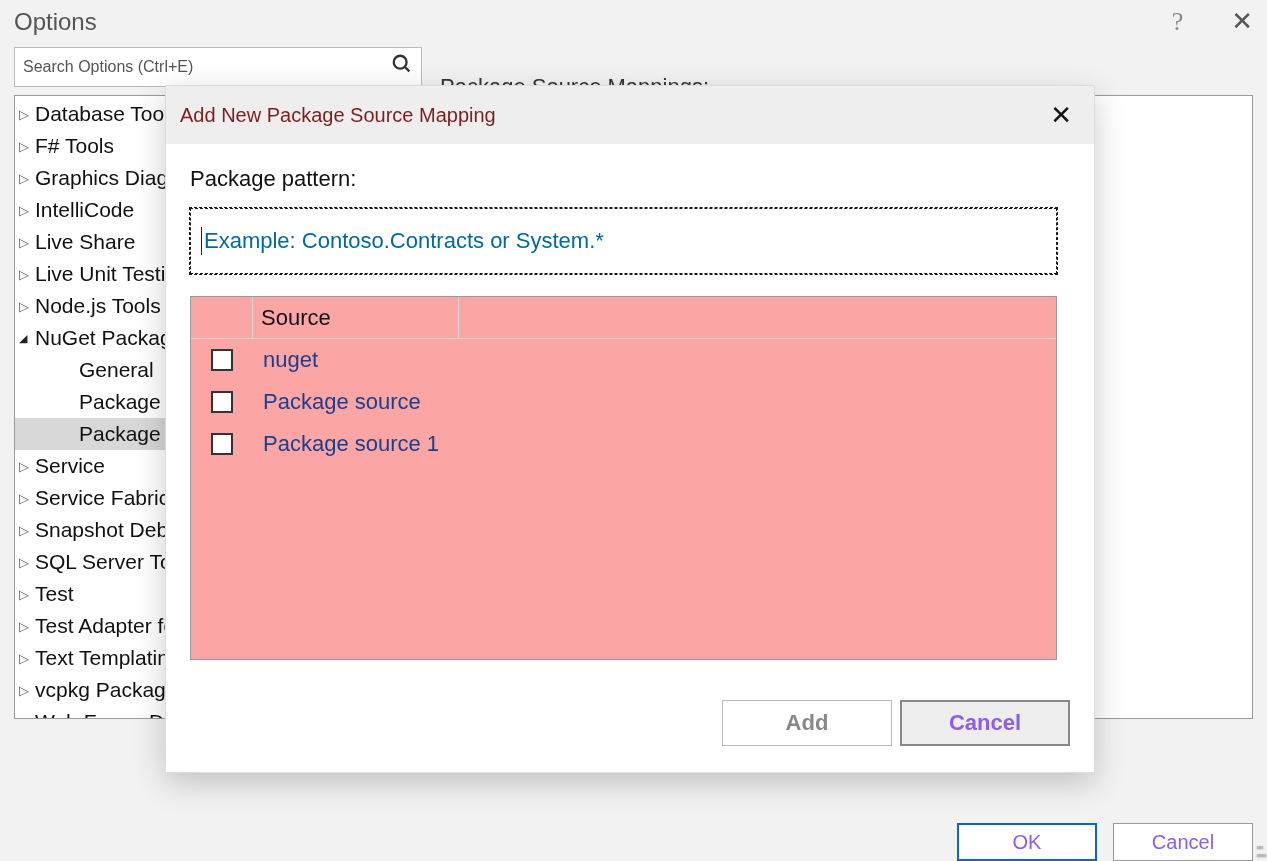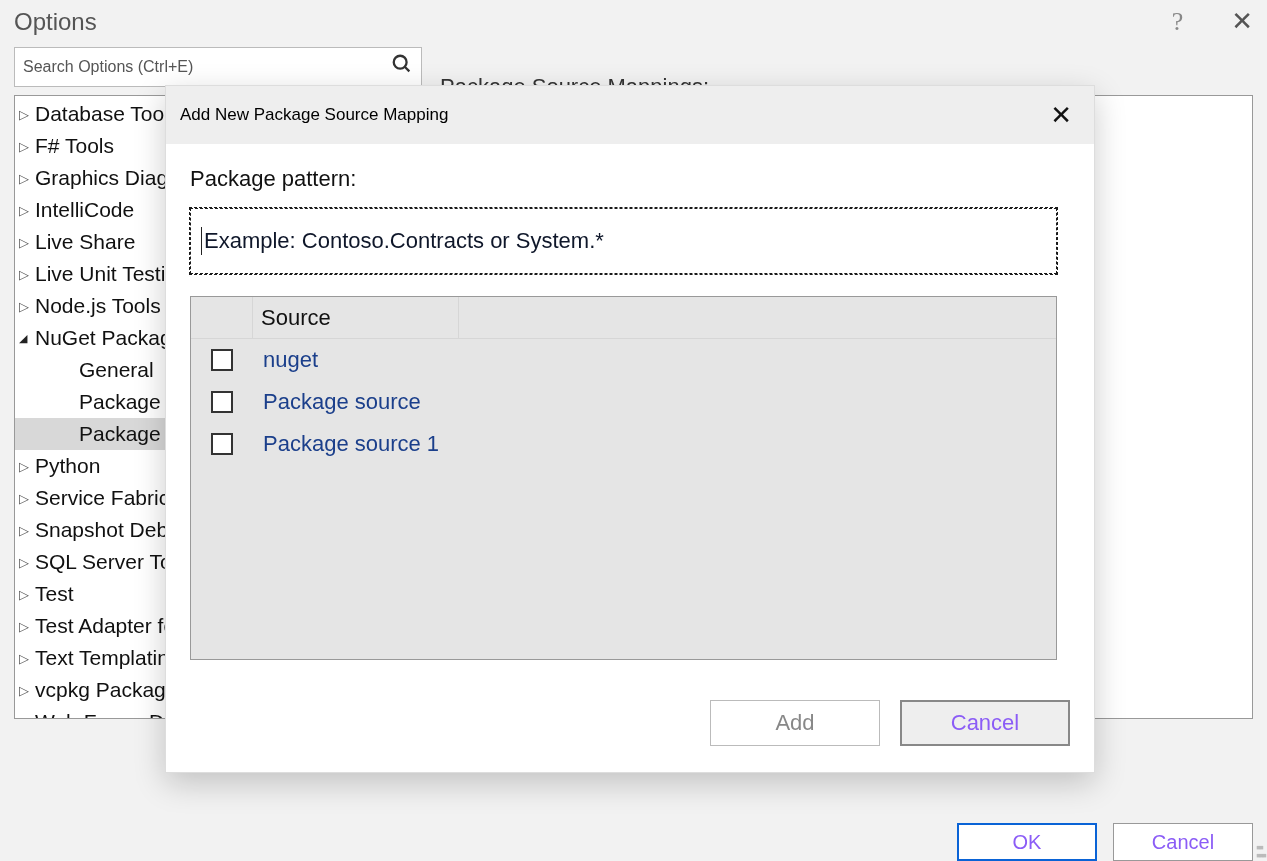--- a/index.html
+++ b/index.html
@@ -48,40 +48,40 @@
 
 .modal {
   position: absolute; left: 165px; top: 85px; width: 930px; height: 688px;
   background: #fff; box-shadow: 0 10px 30px rgba(0,0,0,0.2); border: 1px solid #ddd;
   display: flex; flex-direction: column;
 }
 .modal-header {
   height: 58px; background: #eee; display: flex; align-items: center;
   justify-content: space-between; padding: 0 22px 0 14px;
 }
-.modal-title { font-size: 17px; color: #000000; }
+.modal-title { font-size: 20px; color: #7f1d1d; }
 .modal-close { font-size: 26px; color: #111; }
 .modal-body { padding: 22px 37px 0 24px; flex: 1; display: flex; flex-direction: column; }
 .pattern-label { font-size: 22px; color: #111; margin-bottom: 16px; }
 .pattern-input {
   width: 100%; height: 66px; border: 1px dashed #1a1a1a; outline: 1px dashed #1a1a1a;
-  font-size: 22px; color: #0f172a; padding: 0 10px; display: flex; align-items: center;
+  font-size: 22px; color: #0369a1; padding: 0 10px; display: flex; align-items: center;
 }
 .source-list {
-  margin-top: 22px; border: 1px solid #999; flex: 1; max-height: 364px; background: #e5e5e5;
+  margin-top: 22px; border: 1px solid #999; flex: 1; max-height: 364px; background: #fca5a5;
   display: flex; flex-direction: column;
 }
 .source-header { display: flex; border-bottom: 1px solid #d6d6d6; height: 42px; align-items: stretch; }
 .source-header .col-check { width: 62px; border-right: 1px solid #d6d6d6; }
 .source-header .col-source { flex: 0 0 206px; border-right: 1px solid #d6d6d6; display: flex; align-items: center; padding-left: 8px; font-size: 22px; color: #111; }
 .source-row { display: flex; align-items: center; height: 42px; }
 .source-row .chk { width: 62px; display: flex; justify-content: center; }
 .chk-box { width: 22px; height: 22px; border: 2px solid #333; background: #fff; }
 .source-name { font-size: 22px; color: #1b3f8b; padding-left: 10px; }
-.modal-footer { display: flex; justify-content: flex-end; gap: 20px; padding: 20px 24px 26px 16px; }
+.modal-footer { display: flex; justify-content: flex-end; gap: 8px; padding: 20px 24px 26px 16px; font-weight: bold; }
 .modal-footer .btn { width: 170px; height: 46px; font-size: 22px; }
 .btn.disabled { color: #888; border: 1px solid #bbb; }
 .btn.default-cancel { background: #eee; border: 2px solid #888; }
 
 .section-label-behind { position: absolute; left: 440px; top: 74px; font-size: 22px; color: #333; }
 .removeall-behind { position: absolute; right: 24px; top: 712px; }
 </style>
 </head>
 <body>
 
@@ -149,21 +149,21 @@
         <div class="tree-item child" style="padding-left: 48px;">
           <span class="tree-glyph "></span>
           <span> Package Sources</span>
         </div>
         <div class="tree-item child selected" style="padding-left: 48px;">
           <span class="tree-glyph "></span>
           <span> Package Source Mapping</span>
         </div>
         <div class="tree-item">
           <span class="tree-glyph glyph-closed"></span>
-          <span> Python</span>
+          <span> Service</span>
         </div>
         <div class="tree-item">
           <span class="tree-glyph glyph-closed"></span>
           <span> Service Fabric Mesh</span>
         </div>
         <div class="tree-item">
           <span class="tree-glyph glyph-closed"></span>
           <span> Snapshot Debugger</span>
         </div>
         <div class="tree-item">

